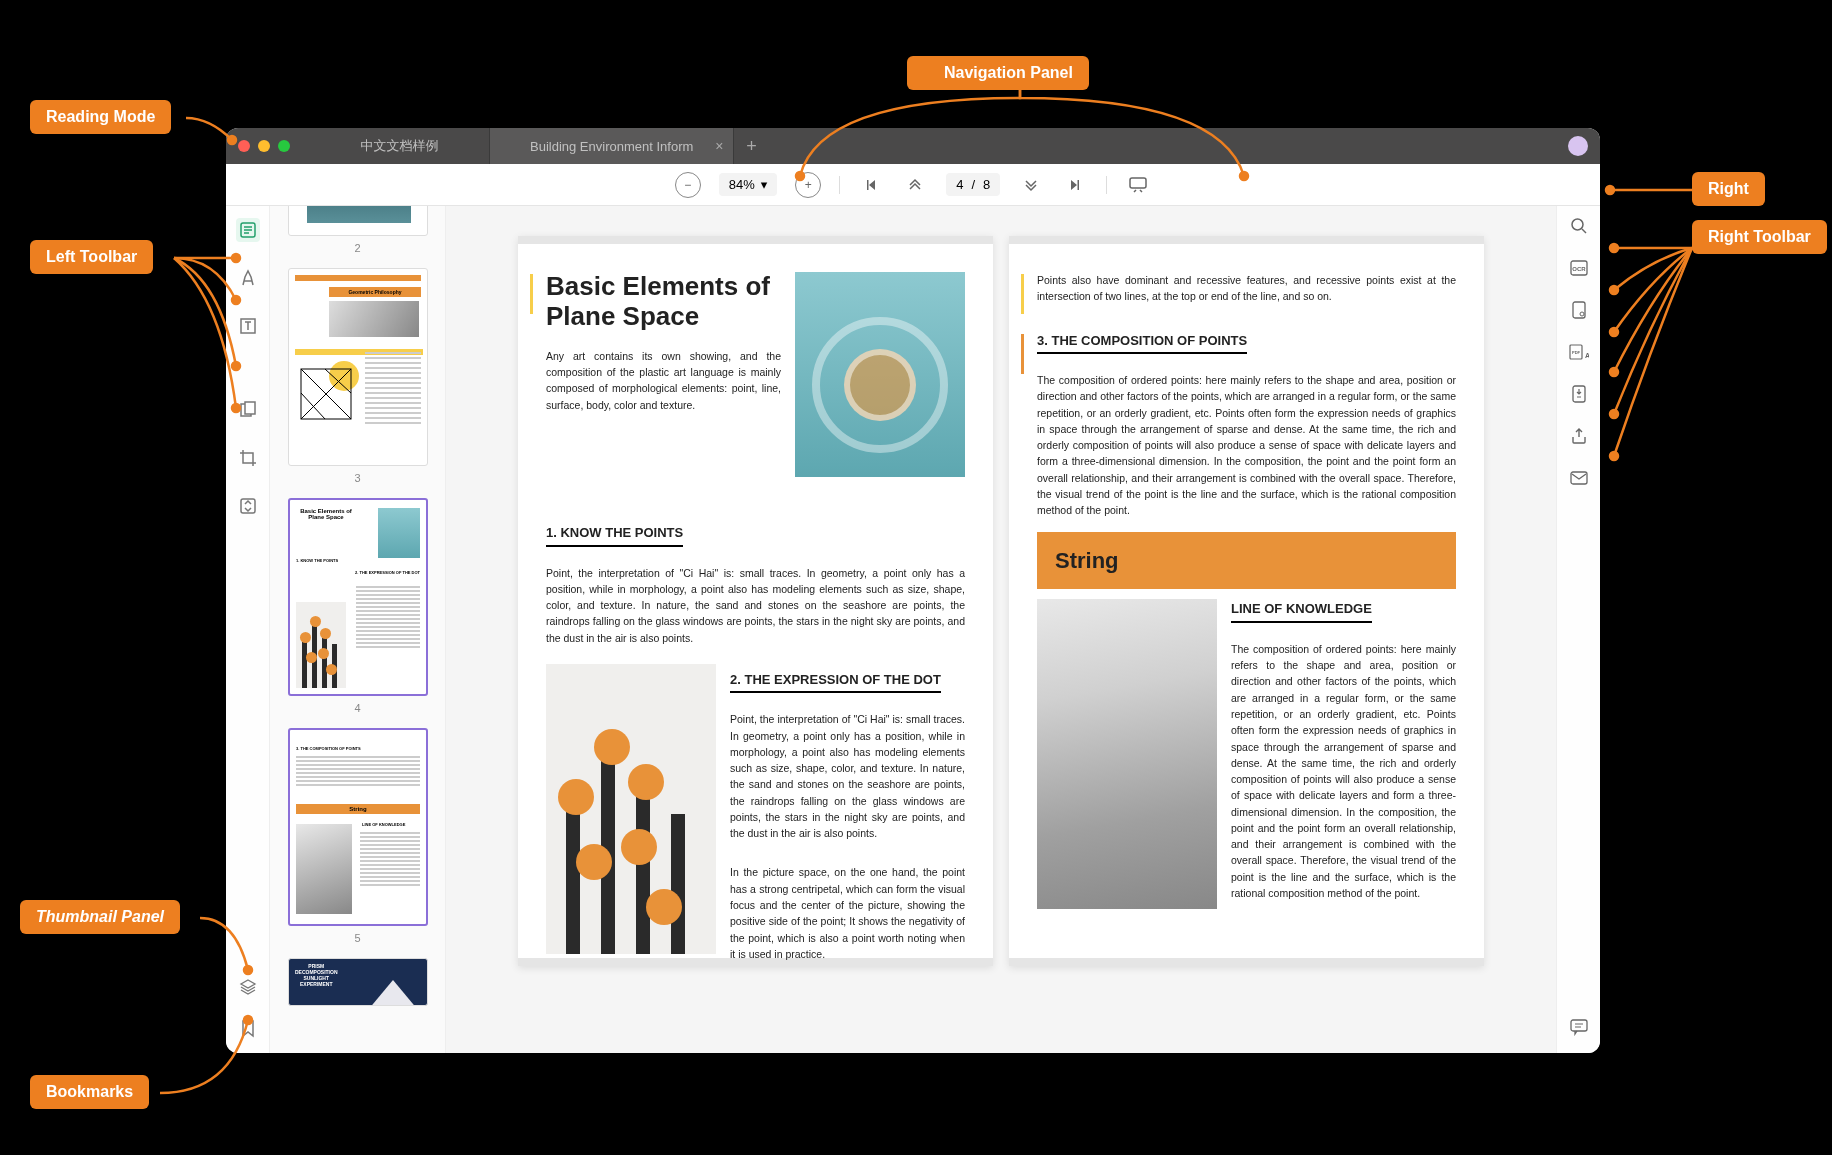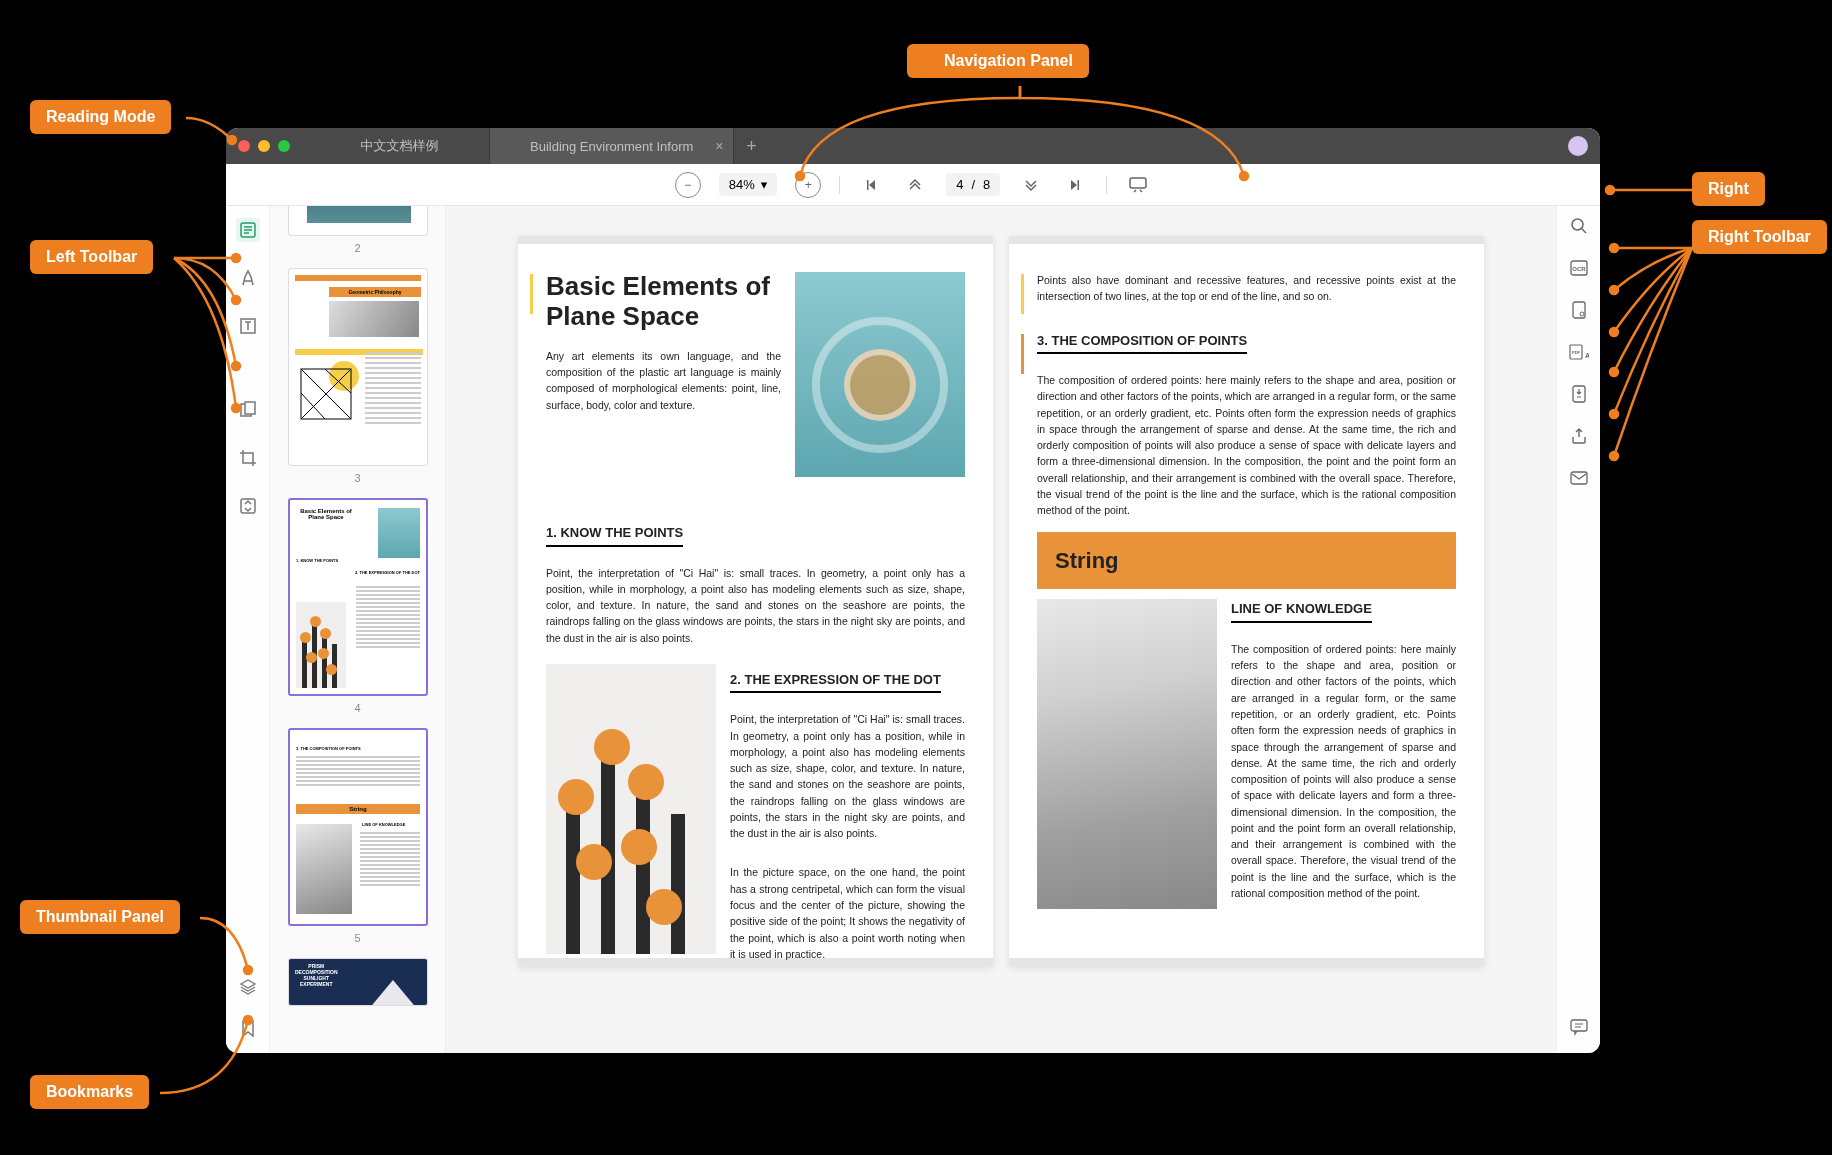--- a/index.html
+++ b/index.html
@@ -337,25 +337,25 @@
   }
   
   .mini-banner { position: absolute; background: #e89239; font-size: 5px; color:#000; padding: 2px 4px; font-weight:700; }
   .mini-img { position: absolute; background: #ccc; }
   svg.connector { position: absolute; overflow: visible; z-index: 98; pointer-events: none; }
 </style>
 </head>
 <body>
 
 <div class="callout" style="left:30px; top:100px;">Reading Mode</div>
-<div class="callout" style="left:907px; top:44px;padding-left:37px;">Navigation Panel</div>
+<div class="callout" style="left:907px; top:56px;padding-left:37px;">Navigation Panel</div>
 <div class="callout" style="left:1692px; top:172px;">Right</div>
 <div class="callout" style="left:30px; top:240px;">Left Toolbar</div>
 <div class="callout" style="left:1692px; top:220px;">Right Toolbar</div>
-<div class="callout" style="left:20px; top:900px;">Thumbnail Panel</div>
+<div class="callout" style="left:20px; top:900px;font-style:italic;">Thumbnail Panel</div>
 <div class="callout" style="left:30px; top:1075px;">Bookmarks</div>
 
 <svg class="connector" style="left:0; top:0;" width="1832" height="1155">
   <g stroke="#ed7f20" stroke-width="2.5" fill="none">
 
     <path d="M186 118 Q210 118 232 140"></path>
     <circle cx="232" cy="140" r="4" fill="#ed7f20"></circle>
 
     <path d="M1020 86 L1020 98 Q820 98 800 176"></path>
     <circle cx="800" cy="176" r="4" fill="#ed7f20"></circle>
@@ -641,21 +641,21 @@
         </div>
       </div>
     </div>
 
     <div class="doc-viewer">
 
       <div class="page">
         <div class="page-accent"></div>
         <div class="float-img arch"></div>
         <h1>Basic Elements of Plane Space</h1>
-        <p style="margin-top:6px;">Any art elements its own language, and the composition of the plastic art language is mainly composed of morphological elements: point, line, surface, body, color and texture.</p>
+        <p style="margin-top:6px;">Any art contains its own showing, and the composition of the plastic art language is mainly composed of morphological elements: point, line, surface, body, color and texture.</p>
         <div style="clear:both;height:22px;"></div>
         <h2>1. KNOW THE POINTS</h2>
         <p style="margin-top:14px;">Point, the interpretation of "Ci Hai" is: small traces. In geometry, a point only has a position, while in morphology, a point also has modeling elements such as size, shape, color, and texture. In nature, the sand and stones on the seashore are points, the raindrops falling on the glass windows are points, the stars in the night sky are points, and the dust in the air is also points.</p>
         <div style="clear:both;height:10px;"></div>
         <div class="circles-img">
           <div class="bar b1"></div>
             <div class="bar b2"></div>
             <div class="bar b3"></div>
             <div class="bar b4"></div>
           <div class="circ c1"></div>

